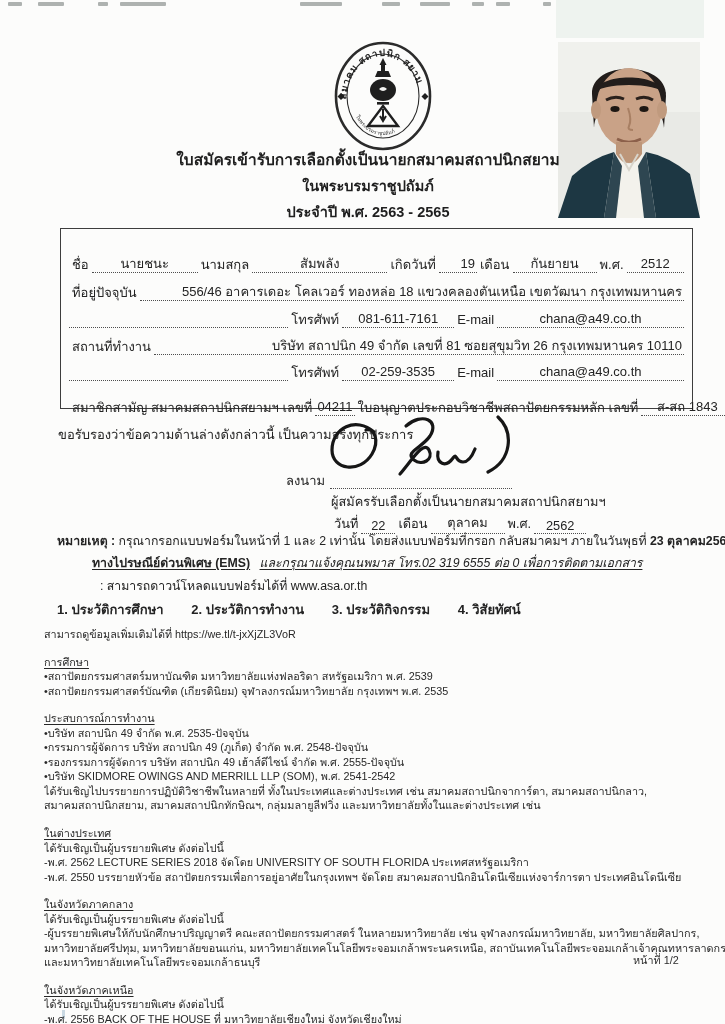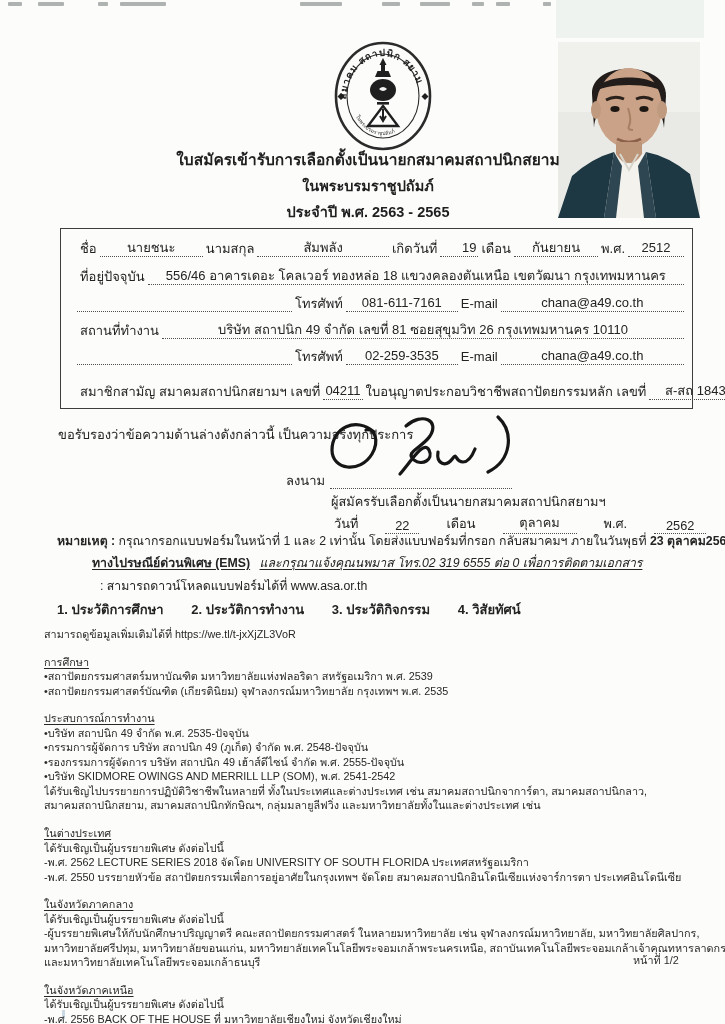--- a/index.html
+++ b/index.html
@@ -14,34 +14,34 @@
   .blue-tick{position:absolute;left:62px;top:1010px;width:3px;height:9px;background:#a9c2d4;opacity:.6;}
 
   
   .titles{left:108px;width:520px;text-align:center;font-weight:bold;color:#1f1f1f;}
   .t1{top:147px;font-size:15.5px;}
   .t2{top:174px;font-size:14.5px;}
   .t3{top:200px;font-size:14.5px;}
 
   
   .formbox{left:60px;top:228px;width:631px;height:179px;border:1.6px solid #3d3d3d;background:transparent;}
-  .frow{position:absolute;left:16px;right:8px;display:flex;align-items:flex-end;
-        font-size:13px;line-height:1.25;height:22px;white-space:nowrap;}
+  .frow{position:absolute;left:8px;right:8px;display:flex;align-items:flex-end;
+        font-size:13px;line-height:1.25;height:22px;white-space:nowrap;margin-top:16px;}
   .lab{white-space:nowrap;padding:0 3px;}
   .dot{border-bottom:1.4px dotted #4e4e4e;text-align:center;white-space:nowrap;padding:0 2px;}
-  .grow1{flex:1;}
+  .grow1{flex:1;text-align:right;}
   .r1{top:6px;} .r2{top:34px;} .r3{top:61px;} .r4{top:88px;} .r5{top:114px;} .r6{top:149px;}
 
   
   .certify-statement{left:58px;top:424px;font-size:13px;}
   .sig-svg{left:322px;top:412px;}
   .sign-label{left:286px;top:470px;font-size:13px;}
   .sig-line{left:330px;top:470px;width:182px;height:18px;border-bottom:1.5px dotted #4e4e4e;}
   .applicant-line{left:331px;top:491px;font-size:12.8px;}
-  .date-line{left:331px;top:512px;font-size:12.8px;display:flex;align-items:flex-end;white-space:nowrap;gap:24px;}
+  .date-line{left:331px;top:512px;font-size:12.8px;display:flex;align-items:flex-end;white-space:nowrap;}
   .date-line .dot{font-size:12.8px;}
 
   
   .note1{left:57px;top:531px;font-size:12.3px;white-space:nowrap;}
   .note1 b{font-weight:bold;}
   .note2{left:92px;top:553px;font-size:12.3px;white-space:nowrap;}
   .note2 .bu{font-weight:bold;text-decoration:underline;text-underline-offset:2px;}
   .note2 .iu{font-style:italic;text-decoration:underline;text-underline-offset:2px;margin-left:6px;margin-top:35px;}
   .note3{left:100px;top:576px;font-size:12.3px;white-space:nowrap;}
   .topics{left:57px;top:599px;font-size:13px;font-weight:bold;white-space:nowrap;}

